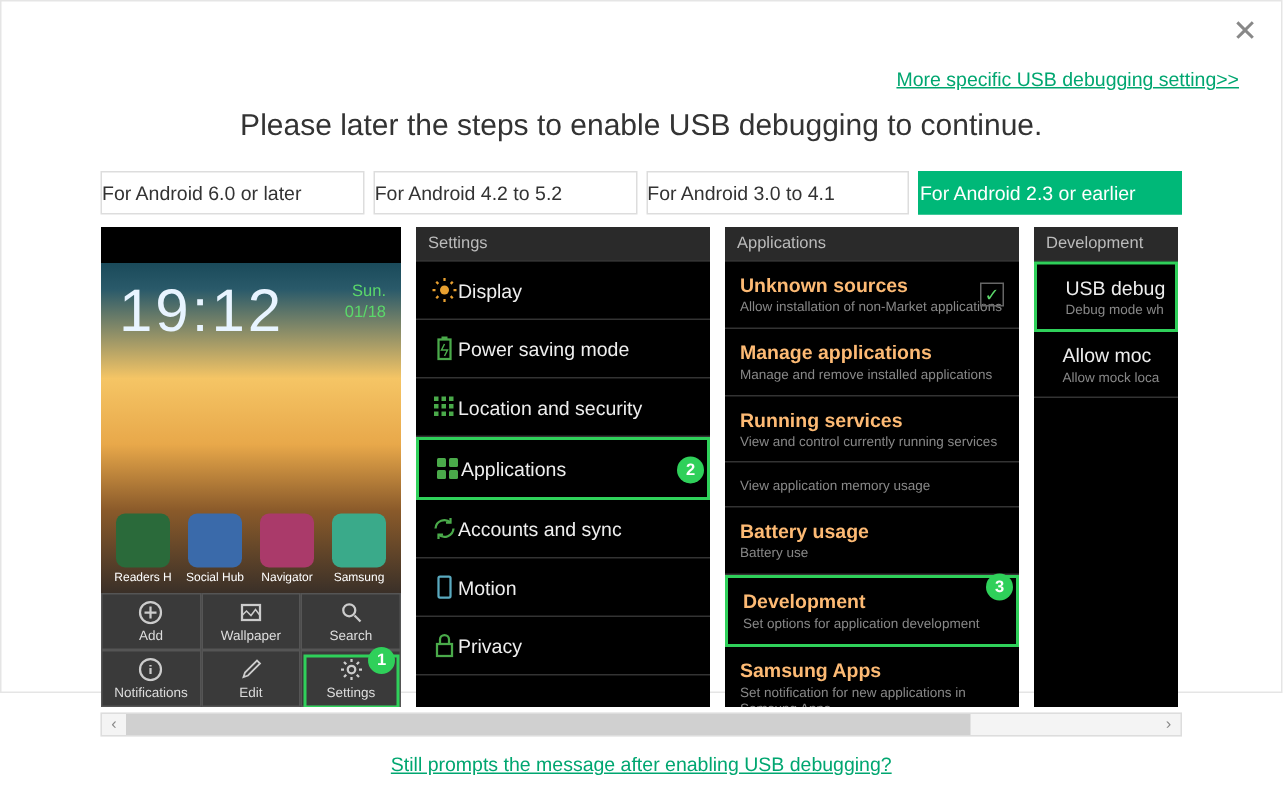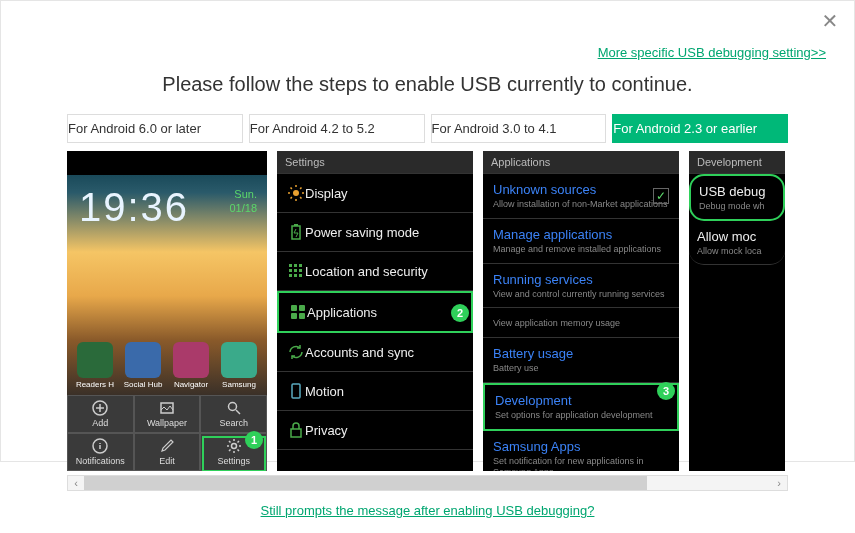--- a/index.html
+++ b/index.html
@@ -146,34 +146,34 @@
 }
 .setting-row.highlight {
   border: 2px solid #2fd05a;
 }
 .s-icon { width: 18px; height: 18px; flex-shrink: 0; }
 .s2 .s2-body { position: relative; }
 .s2-badge { right: 4px; top: 130px; }
 
 .s3 { width: 196px; height: 320px; }
 .app-row { padding: 8px 10px; border-bottom: 1px solid #333; position: relative; }
-.app-row .t { font-size: 13px; color: #3b82f6; }
+.app-row .t { font-size: 13px; color: #fdba74; font-weight: bold; }
 .app-row .d { font-size: 9px; color: #888; margin-top: 2px; line-height: 1.2; }
 .app-row.highlight { border: 2px solid #2fd05a; }
 .s3 .checkbox {
   position: absolute; right: 10px; top: 14px;
   width: 16px; height: 16px; border: 1px solid #666;
   display: flex; align-items: center; justify-content: center;
   color: #5bd86a; font-size: 12px;
 }
 .s3-badge { right: 4px; top: 208px; }
 .s3-body { position: relative; }
 
 .s4 { width: 96px; height: 320px; overflow: hidden; }
-.s4 .dev-row { padding: 8px 8px; border-bottom: 1px solid #333; border-radius: 15px; }
+.s4 .dev-row { padding: 8px 19px; border-bottom: 1px solid #333; }
 .s4 .t { font-size: 13px; color: #eee; white-space: nowrap; }
 .s4 .d { font-size: 9px; color: #888; white-space: nowrap; margin-top: 2px; }
 .s4 .dev-row.highlight { border: 2px solid #2fd05a; }
 
 .hscroll {
   margin: 4px 66px 0 66px;
   height: 16px;
   background: #f4f4f4;
   border: 1px solid #ddd;
   position: relative;
@@ -200,35 +200,35 @@
 </style>
 </head>
 <body>
 
 <div class="dialog">
 
   <div class="close-btn"></div>
 
   <a class="top-link">More specific USB debugging setting&gt;&gt;</a>
 
-  <h1 class="heading">Please follow the steps to enable USB currently to continue.</h1>
+  <h1 class="heading">Please later the steps to enable USB debugging to continue.</h1>
 
   <div class="tabs">
     <div class="tab">For Android 6.0 or later</div>
     <div class="tab">For Android 4.2 to 5.2</div>
     <div class="tab">For Android 3.0 to 4.1</div>
     <div class="tab active">For Android 2.3 or earlier</div>
   </div>
 
   <div class="screens">
 
     <div class="screen s1">
       <div class="s1-statusbar"></div>
       <div class="s1-wall">
-        <div class="s1-clock">19:36</div>
+        <div class="s1-clock">19:12</div>
         <div class="s1-date">
           <div>Sun.</div>
           <div>01/18</div>
         </div>
         <div class="s1-apps">
           <div class="s1-app">
               <div class="s1-app-icon" style="background:#2a6a3a"></div>
               <div class="s1-app-label">Readers H</div>
             </div>
           <div class="s1-app">

